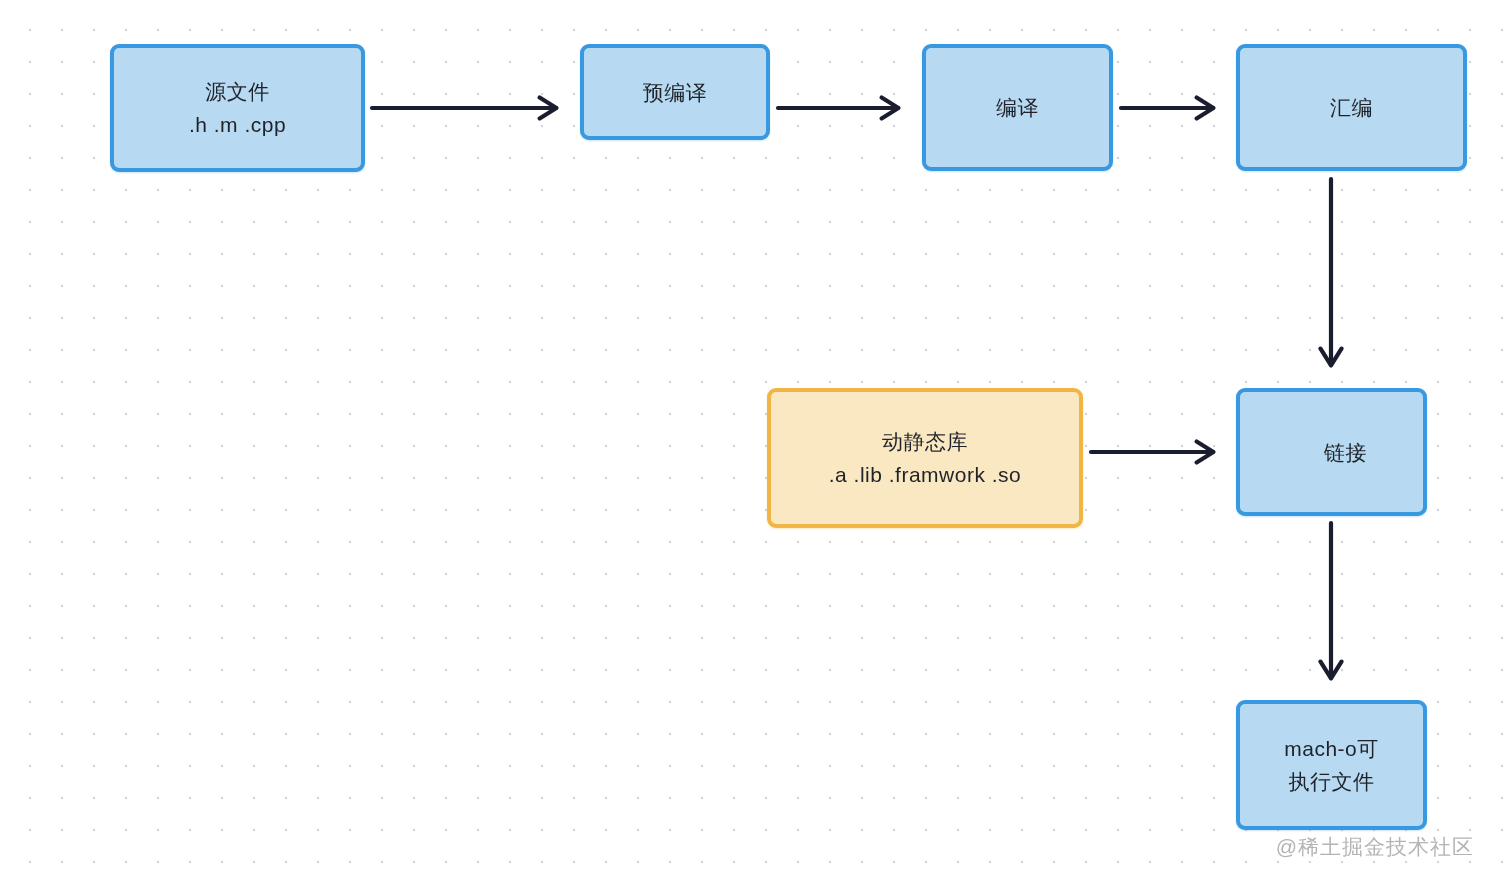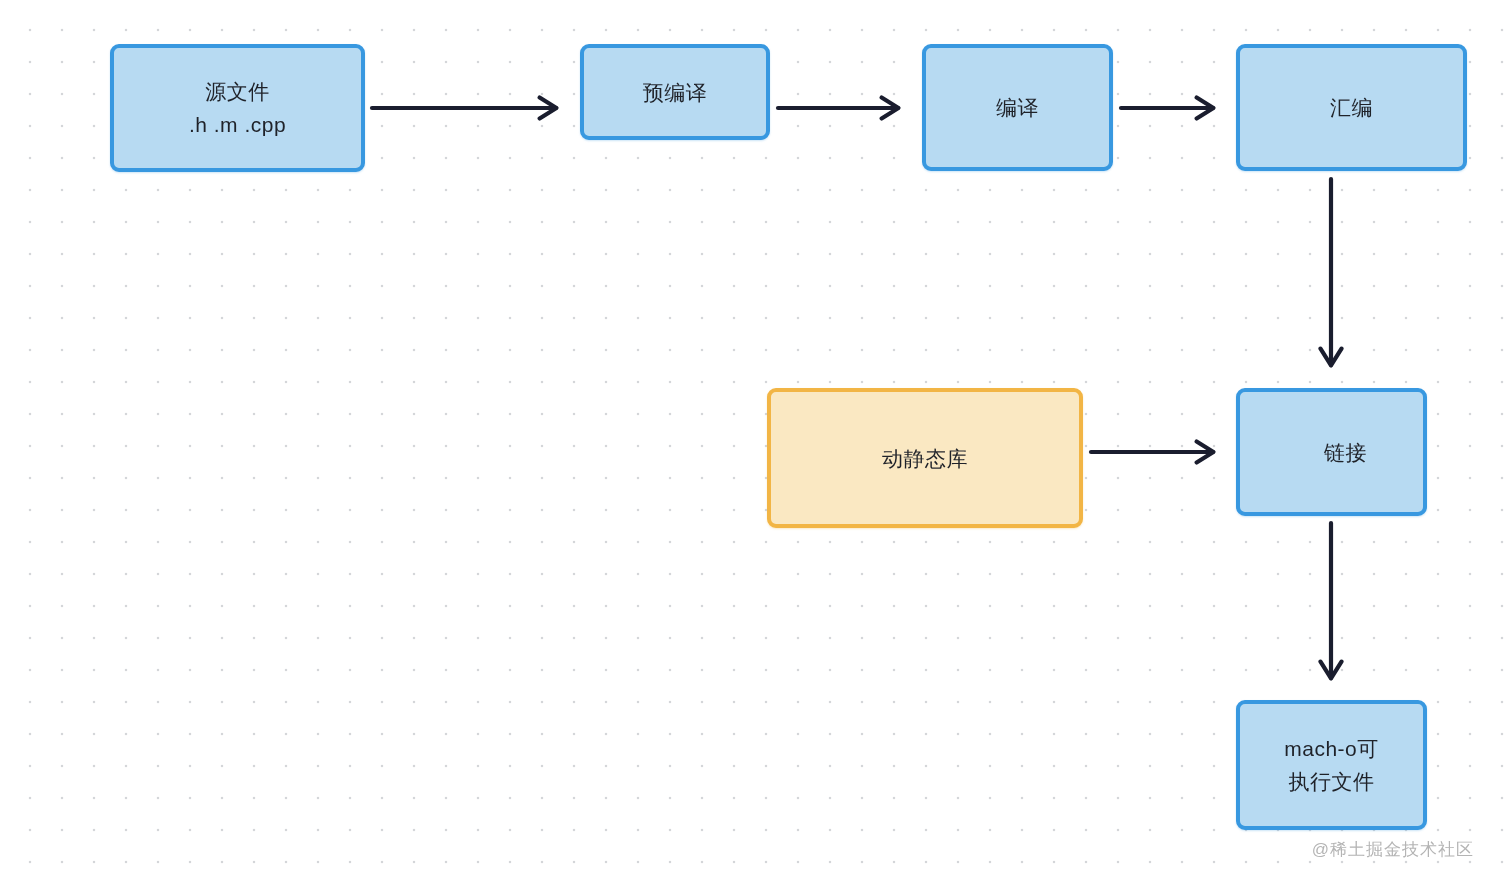--- a/index.html
+++ b/index.html
@@ -44,21 +44,21 @@
   .node-yellow {
     background: #fae8c2;
     border: 4px solid #f2b545;
     box-shadow: 0 1px 2px rgba(242,181,69,0.3);
   }
   .node-label span { display: block; }
   .watermark {
     position: absolute;
     right: 38px;
     bottom: 14px;
-    font-size: 17px;
+    font-size: 21px;
     color: #b4b4b4;
     letter-spacing: 1px;
   }
 </style>
 </head>
 <body>
 
 <div class="canvas">
 
   <svg class="edges" viewBox="0 0 1512 875">
@@ -96,20 +96,21 @@
 
   <div class="node node-blue" style="left:1236px; top:44px; width:231px; height:127px;">
     <div class="node-label">
       <span>汇编</span>
     </div>
   </div>
 
   <div class="node node-yellow" style="left:767px; top:388px; width:316px; height:140px;">
     <div class="node-label">
       <span>动静态库</span>
+      <span>.a .lib .framwork .so</span>
     </div>
   </div>
 
   <div class="node node-blue" style="left:1236px; top:388px; width:191px; height:128px;padding-left:28px;">
     <div class="node-label">
       <span>链接</span>
     </div>
   </div>
 
   <div class="node node-blue" style="left:1236px; top:700px; width:191px; height:130px;text-align:center;">

